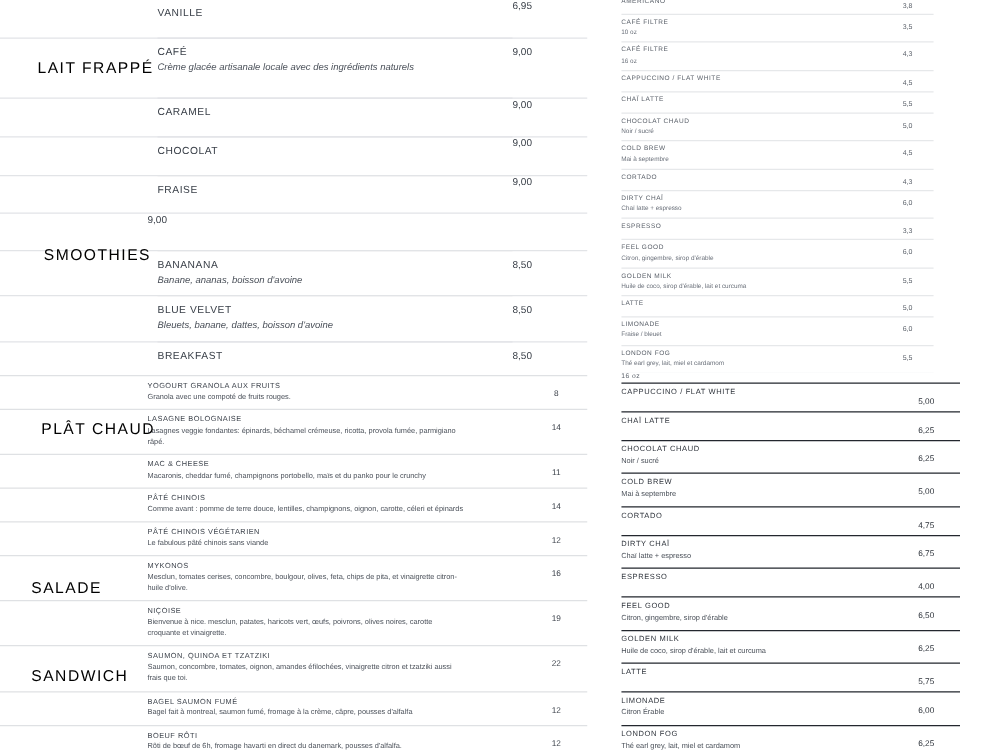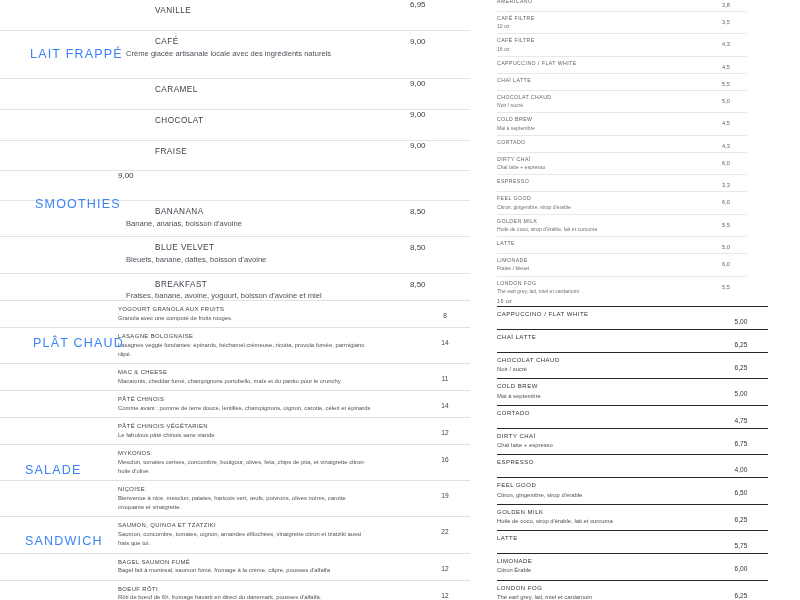--- a/index.html
+++ b/index.html
@@ -11,27 +11,27 @@
   .page{position:absolute;inset:0;}
 
   
   .panel-a{position:absolute;left:0;top:0;width:470px;height:305px;background:#fff;overflow:hidden;}
   .panel-a-list{position:absolute;left:0;top:0;width:470px;}
   .rowA{display:flex;align-items:flex-start;border-top:1px solid #e2e4e7;min-height:30px;box-sizing:border-box;}
   .rowA:first-child{border-top:none;}
   .catA{width:118px;flex:0 0 118px;text-align:right;padding-right:0;font-size:11.5px;letter-spacing:.6px;color:#2a2f38;}
   .bodyA{flex:1 1 auto;border-top:1px solid #e2e4e7;margin-top:-1px;padding:5px 0 7px 0;margin-left:8px;box-sizing:border-box;}
   .rowA.firstgroup>.bodyA{border-top:none;margin-top:0;}
-  .nameA{font-size:8.2px;letter-spacing:.45px;color:#3a4049;line-height:1.45;margin-left:29px;}
-  .descA{font-size:7.6px;color:#4a5059;line-height:1.5;max-width:232px;}
+  .nameA{font-size:8.2px;letter-spacing:.45px;color:#3a4049;line-height:1.45;}
+  .descA{font-size:7.6px;color:#4a5059;line-height:1.5;max-width:232px;font-style:italic;}
   .priceA{width:60px;flex:0 0 60px;font-size:8px;color:#3a4049;text-align:left;}
   .priceA.t1{padding-top:6px;}
 
   
-  .catlabel{position:absolute;font-size:12.5px;letter-spacing:1.2px;color:#3b82f6;white-space:nowrap;}
+  .catlabel{position:absolute;font-size:12.5px;letter-spacing:1.2px;color:#000000;white-space:nowrap;}
 
   
   .panel-b{position:absolute;left:0;top:300px;width:470px;height:300px;background:#fff;overflow:hidden;}
   .rowB{display:flex;align-items:flex-start;border-top:1px solid #dfe1e4;padding:4px 0 4px 0;box-sizing:border-box;}
   .bodyB{flex:1 1 auto;margin-left:118px;padding-right:6px;}
   .nameB{font-size:5.9px;letter-spacing:.4px;color:#3c424b;line-height:1.5;text-transform:uppercase;}
   .descB{font-size:5.9px;color:#4c525b;line-height:1.55;max-width:255px;}
   .priceB{width:50px;flex:0 0 50px;font-size:6.6px;color:#3c424b;text-align:center;padding-top:7px;}
 
   
@@ -113,21 +113,20 @@
           <div class="bodyA">
             <div class="nameA">BLUE VELVET</div>
             <div class="descA">Bleuets, banane, dattes, boisson d'avoine</div>
           </div>
           <div class="priceA t1">8,50</div>
         </div>
         <div class="rowA" style="min-height: 32px; justify-content: space-between;">
           <div class="catA"></div>
           <div class="bodyA">
             <div class="nameA">BREAKFAST</div>
-            <div class="descA">Fraises, banane, avoine, yogourt, boisson d'avoine et miel</div>
           </div>
           <div class="priceA t1">8,50</div>
         </div>
       </div>
   </div>
   <div class="catlabel" style="left:30px;top:47px;">LAIT FRAPPÉ</div>
   <div class="catlabel" style="left:35px;top:197px;text-align:center;">SMOOTHIES</div>
 
   <div class="panel-b">
     <div id="foodList">

